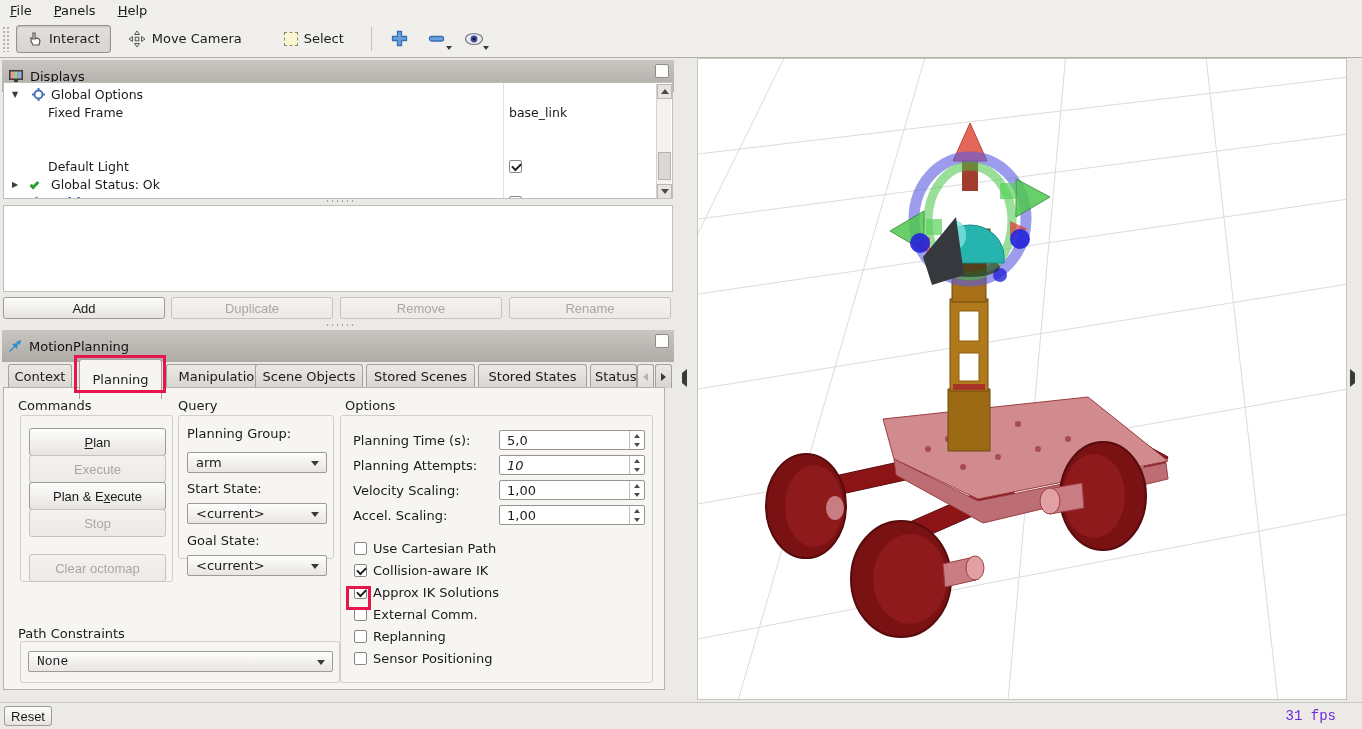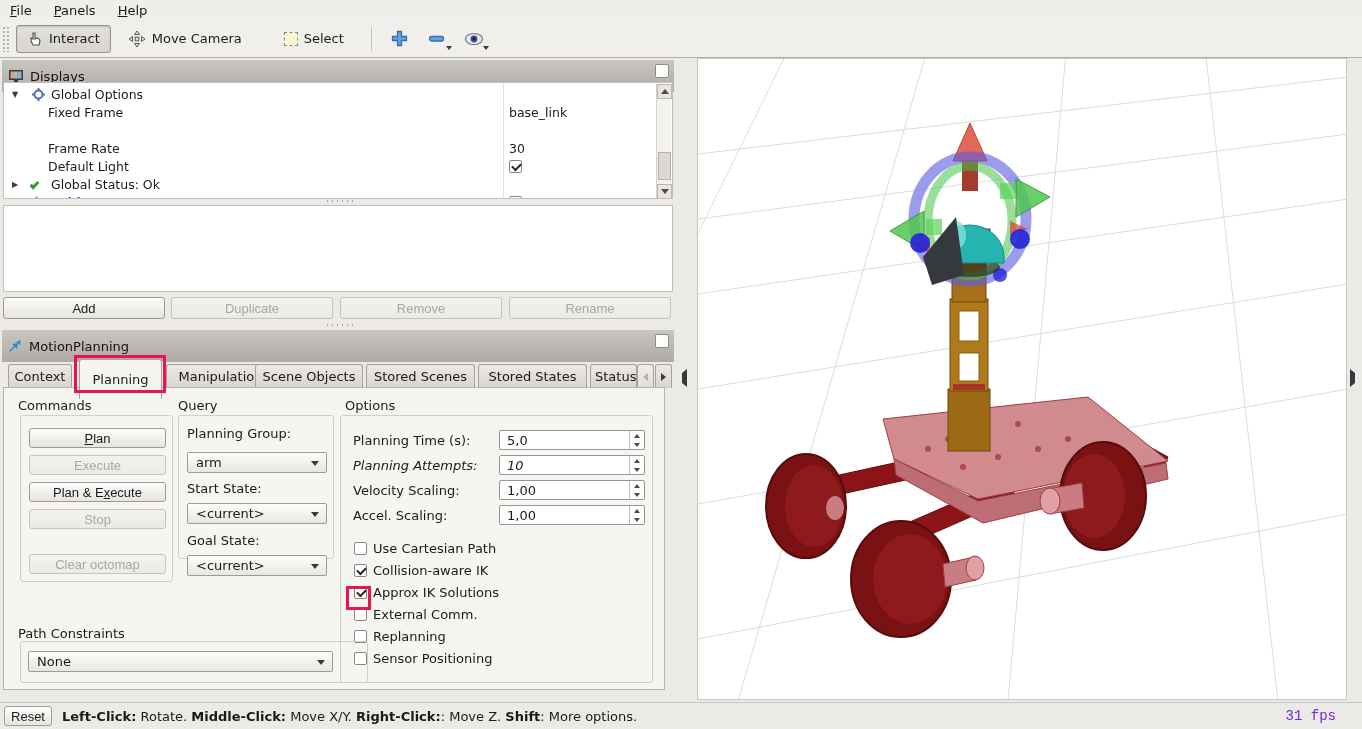--- a/index.html
+++ b/index.html
@@ -51,21 +51,21 @@
   .disp-btn { position:absolute; top:297px; width:162px; height:22px; }
 
   
   .tab { position:absolute; top:364px; height:24px; background:linear-gradient(#ece9e5,#d8d5d1); border:1px solid #a5a29e; border-bottom:none; border-radius:3px 3px 0 0; display:flex; align-items:center; justify-content:center; font-size:13px; padding:0 4px; overflow:hidden; white-space:nowrap; }
   .tab.selected { background:#f7f5f2; top:359px; height:40px; z-index:3; }
   .red-box { position:absolute; border:3px solid #e4164b; z-index:5; pointer-events:none; }
 
   .mp-content { position:absolute; left:3px; top:387px; width:662px; height:303px; background:#f7f5f2; border:1px solid #b5b2ae; }
   .sec-label { position:absolute; font-size:13px; color:#1a1a1a; }
   .groupbox { position:absolute; border:1px solid #d2cfcb; border-radius:3px; }
-  .cmd-btn { position:absolute; left:8px; width:137px; height:20px; }
+  .cmd-btn { position:absolute; left:8px; width:137px; height:28px; }
   .cmd-btn u { text-decoration:underline; }
 
   .combo { position:absolute; height:21px; background:linear-gradient(#fdfdfc,#e9e6e2); border:1px solid #9e9b96; border-radius:2px; display:flex; align-items:center; padding:0 8px; font-size:13px; }
   .combo .caret { position:absolute; right:7px; top:8px; width:0; height:0; border-left:4px solid transparent; border-right:4px solid transparent; border-top:5px solid #3a3a3a; }
   .form-label { position:absolute; font-size:13px; }
 
   .spinbox { position:absolute; height:20px; background:#fff; border:1px solid #98958f; border-radius:2px; font-size:13px; }
   .spinbox .sv { position:absolute; left:7px; top:2px; }
   .spin-btns { position:absolute; right:0; top:0; width:15px; height:100%; border-left:1px solid #c2bfbb; display:flex; flex-direction:column; align-items:center; justify-content:space-around; }
   .su { width:0;height:0;border-left:3px solid transparent;border-right:3px solid transparent;border-bottom:4px solid #4a4a4a; }
@@ -177,24 +177,20 @@
       </span>
     <span class="tw" style="left:47px;">Global Options</span>
   </div>
 
   <div class="tree-row" style="top:20px;">
     <span class="tw" style="left:44px;">Fixed Frame</span>
     <span class="val">base_link</span>
   </div>
 
 
-  <div class="tree-row" style="top:56px;">
-    <span class="tw" style="left:44px;">Frame Rate</span>
-    <span class="val">30</span>
-  </div>
 
   <div class="tree-row" style="top:74px;">
     <span class="tw" style="left:44px;">Default Light</span>
     <span class="val">
         <span class="cb checked"></span>
       </span>
   </div>
 
   <div class="tree-row" style="top:92px;">
     <span class="tw" style="left:8px;">
@@ -308,21 +304,21 @@
 <div class="groupbox" style="left:340px; top:415px; width:313px; height:268px;">
   <span class="form-label" style="left:12px; top:17px;">Planning Time (s):</span>
   <div class="spinbox" style="left:158px; top:14px; width:146px;">
       <span class="sv">5,0</span>
       <span class="spin-btns">
         <span class="su"></span>
         <span class="sd"></span>
       </span>
     </div>
 
-  <span class="form-label" style="left:12px; top:42px;font-style:italic;">Planning Attempts:</span>
+  <span class="form-label" style="left:12px; top:42px;">Planning Attempts:</span>
   <div class="spinbox" style="left:158px; top:39px; width:146px;font-style:italic;">
       <span class="sv">10</span>
       <span class="spin-btns">
         <span class="su"></span>
         <span class="sd"></span>
       </span>
     </div>
 
   <span class="form-label" style="left:12px; top:67px;">Velocity Scaling:</span>
   <div class="spinbox" style="left:158px; top:64px; width:146px;">
@@ -364,21 +360,21 @@
     </div>
   <div class="chk-row" style="left:13px; top:235px;">
       <span class="cb"></span>
       <span>Sensor Positioning</span>
     </div>
 </div>
 
 <div class="red-box" style="left:346px; top:586px; width:25px; height:24px;"></div>
 
 <span class="sec-label" style="left:18px; top:626px;">Path Constraints</span>
-<div class="groupbox" style="left:20px; top:641px; width:348px; height:42px;">
+<div class="groupbox" style="left:20px; top:641px; width:320px; height:42px;font-family:Liberation Mono, monospace;">
   <div class="combo" style="left:7px; top:9px; width:305px;">
       <span>None</span>
       <span class="caret"></span>
     </div>
 </div>
 
 <span class="side-handle" style="left:682px; top:373px;"><span class="tri-left"></span></span>
 <span class="side-handle" style="left:1350px; top:373px;"><span class="tri-right"></span></span>
 
 <div class="viewport">
@@ -466,15 +462,14 @@
       <ellipse cx="272" cy="208" rx="30" ry="10" fill="#1c1e20" opacity="0.6"></ellipse>
       <path d="M 238 198 A 34 32 0 0 1 306 198 L 306 204 L 238 204 Z" fill="#25b5ae" stroke="#158a84"></path>
       <ellipse cx="258" cy="176" rx="10" ry="14" fill="#7fe0dc" opacity="0.8"></ellipse>
       <polygon points="225,198 258,158 266,216 234,226" fill="#35393d"></polygon>
     </g>
   </svg>
 </div>
 
 <div class="statusbar">
   <button class="btn" style="margin-left:4px; width:48px; height:20px;">Reset</button>
-  <span class="help"><b>Left-Click:</b><span> Rotate. </span><b>Middle-Click:</b><span> Move X/Y. </span><b>Right-Click:</b><span>: Move Z. </span><b>Shift</b><span>: More options.</span></span>
   <span class="fps">31 fps</span>
 </div>
 
 </body></html>

